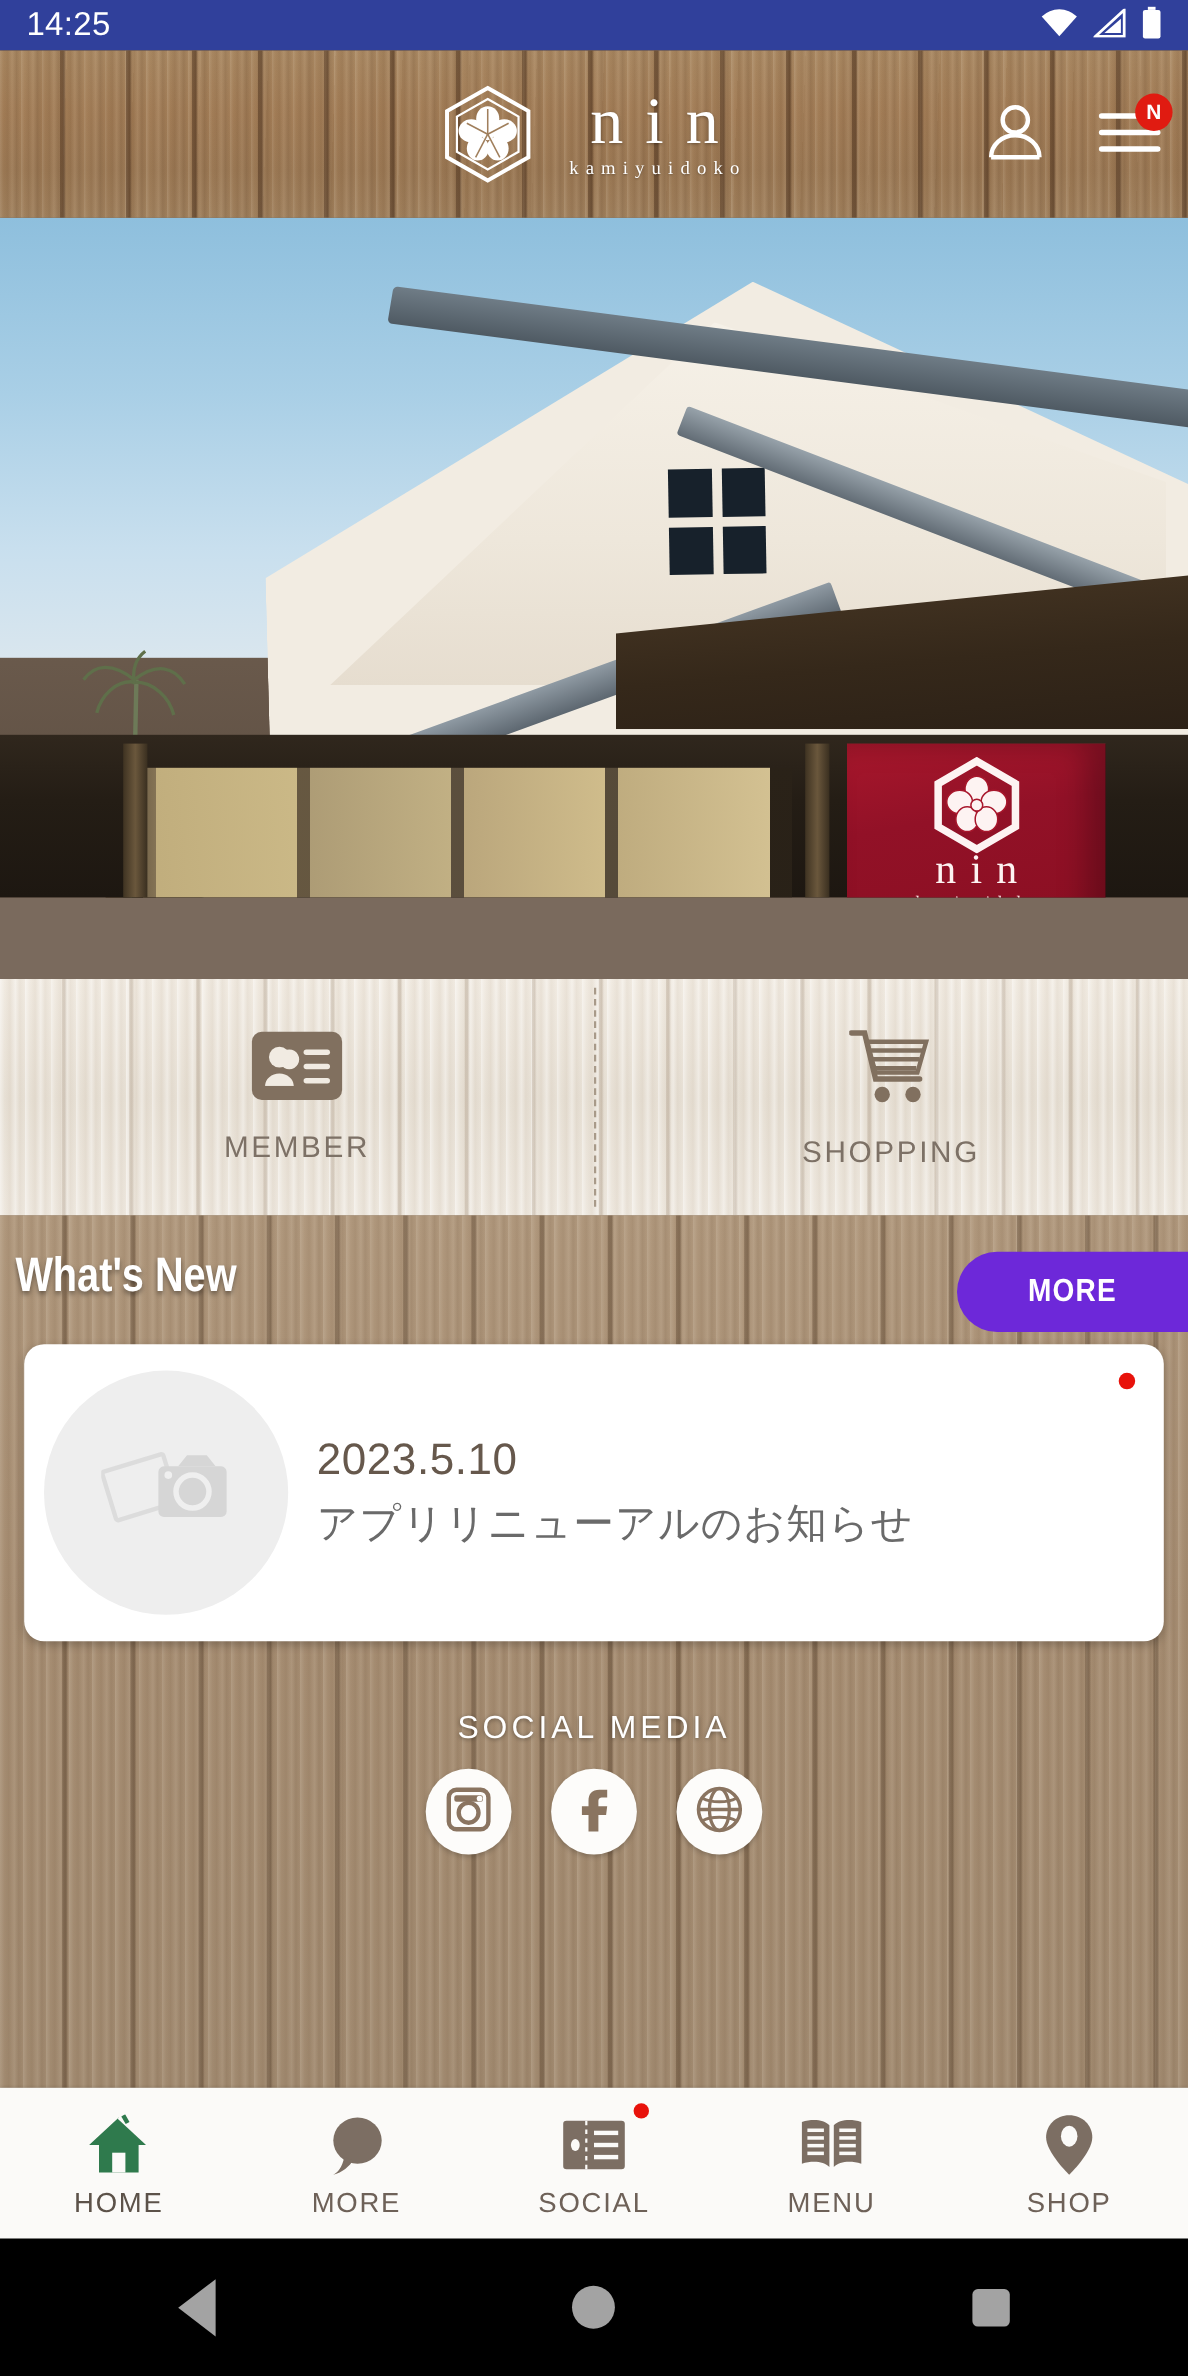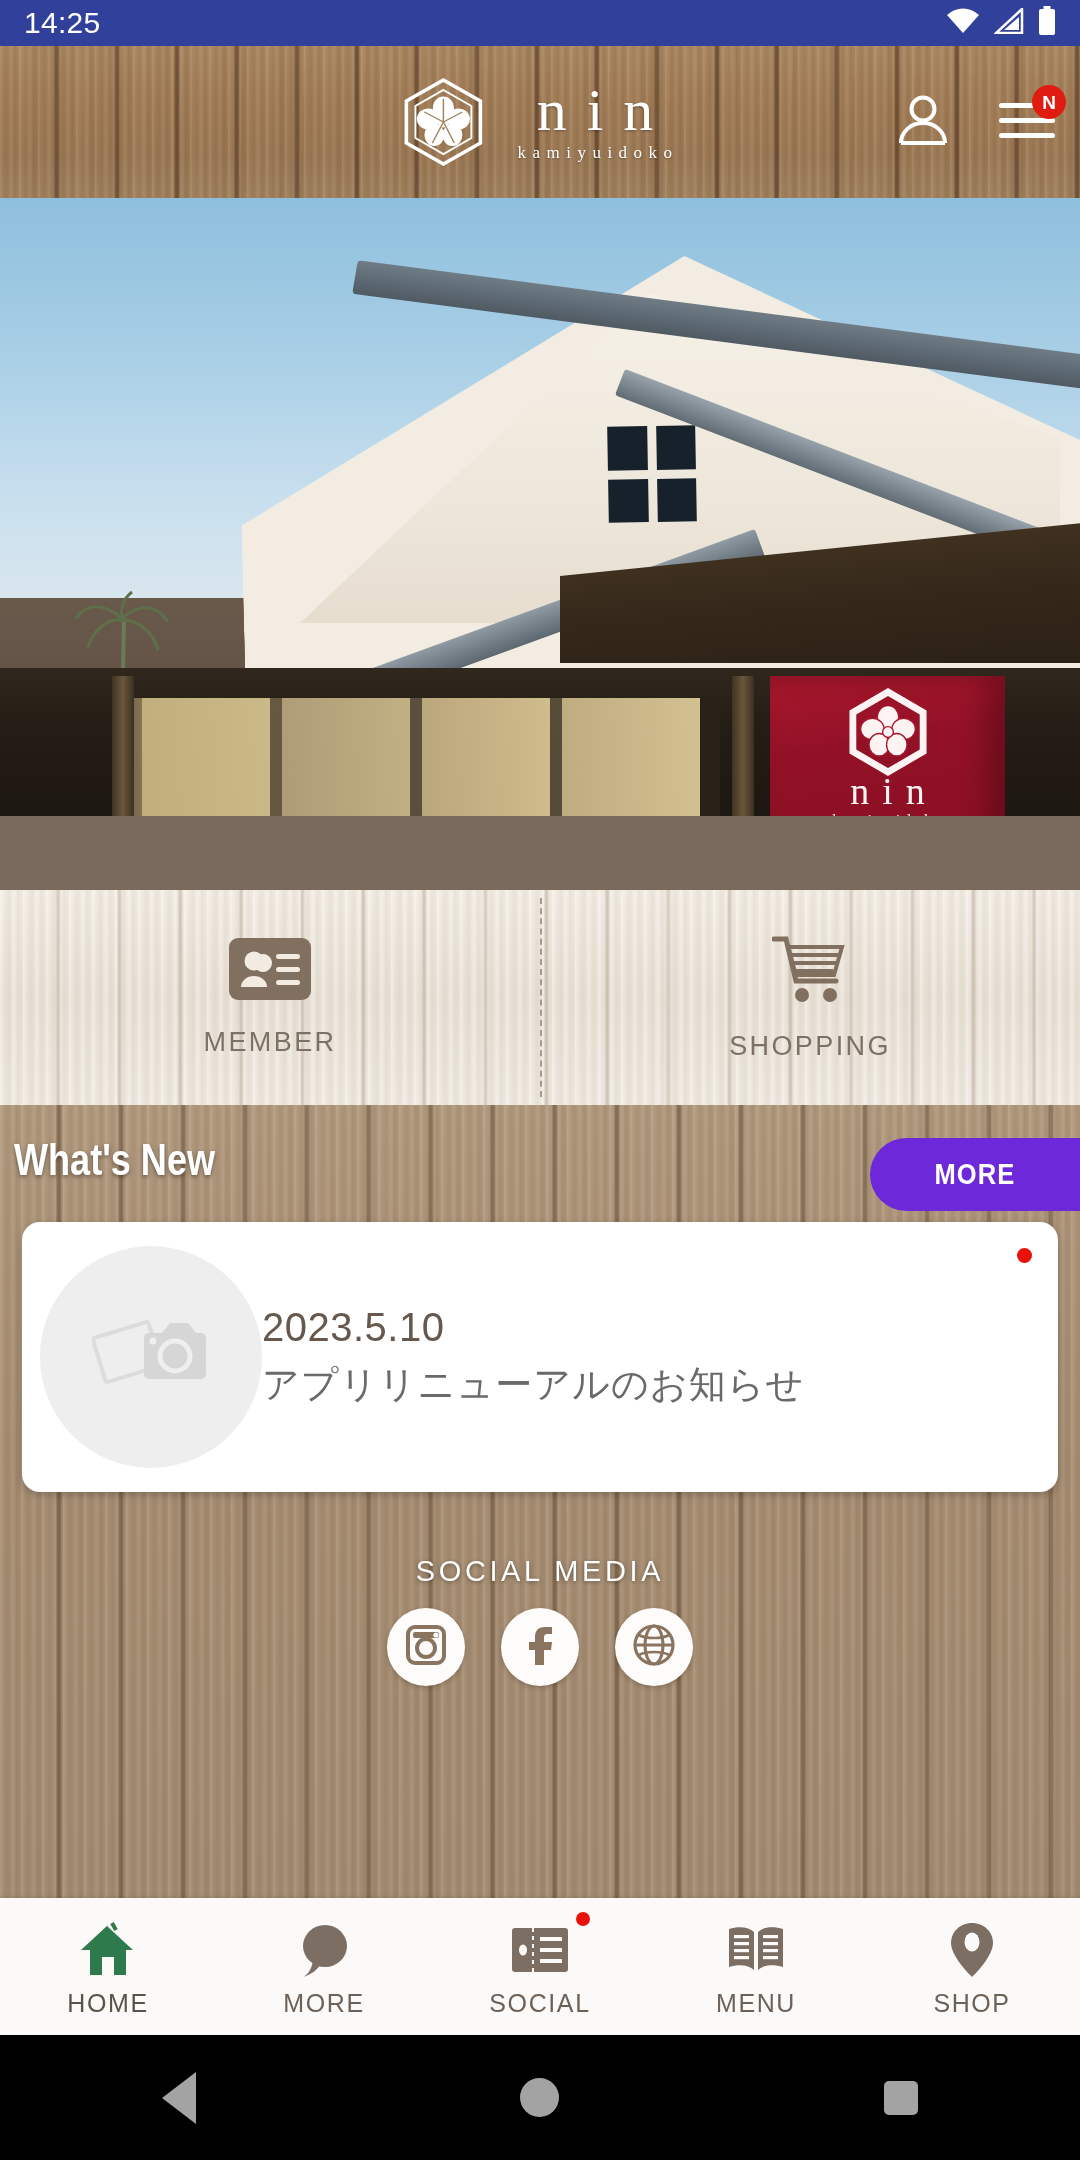--- a/index.html
+++ b/index.html
@@ -258,21 +258,21 @@
     position:absolute; left:22px; top:1222px; width:1036px; height:270px;
     background:#fff; border-radius:18px;
     box-shadow:0 3px 9px rgba(0,0,0,.22);
     display:flex; align-items:center;
   }
   .news-thumb{
     width:222px; height:222px; margin-left:18px; flex:0 0 auto;
     border-radius:50%; background:#eeeeee;
     display:flex; align-items:center; justify-content:center;
   }
-  .news-body{ display:flex; flex-direction:column; gap:10px; }
+  .news-body{ margin-left:26px; display:flex; flex-direction:column; gap:10px; }
   .news-date{ font-size:40px; color:#66584c; letter-spacing:.5px; }
   .news-text{ font-size:37px; color:#6a6a6a; letter-spacing:1px; }
   .news-dot{
     position:absolute; right:26px; top:26px;
     width:15px; height:15px; border-radius:50%; background:#e8120b;
   }
 
   
   .social{
     position:absolute; left:0; top:1555px; width:1080px;

